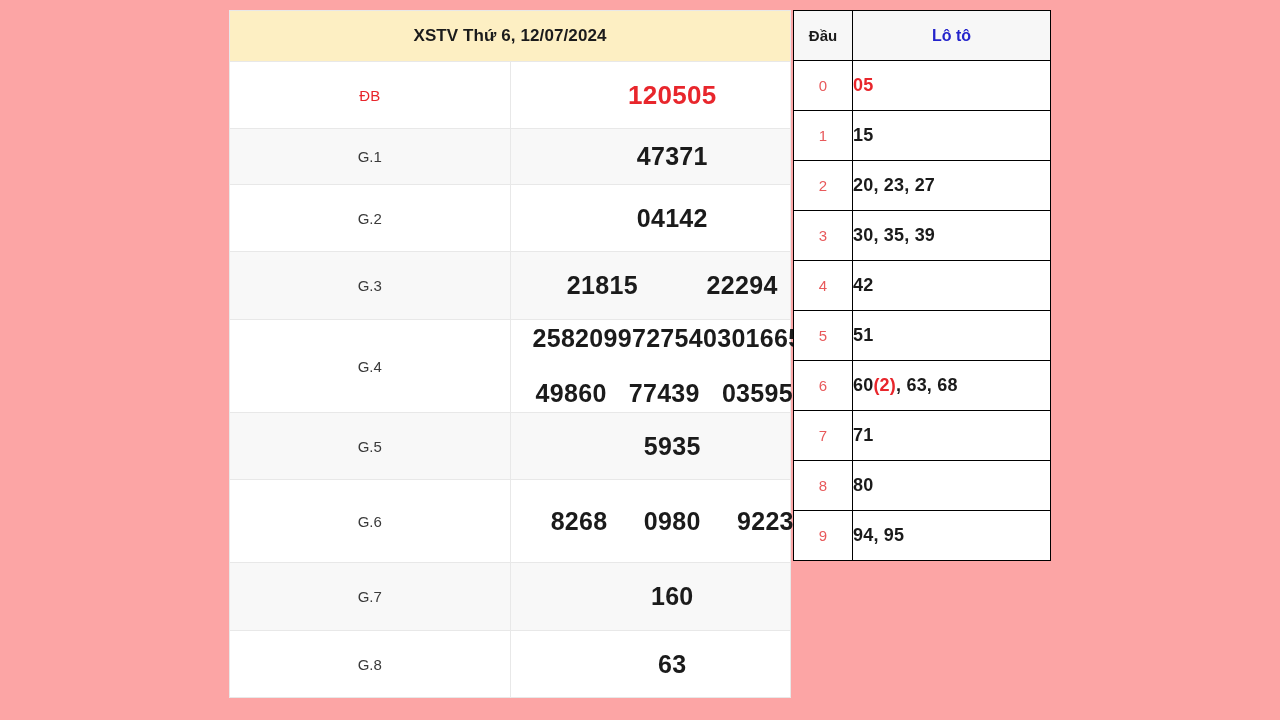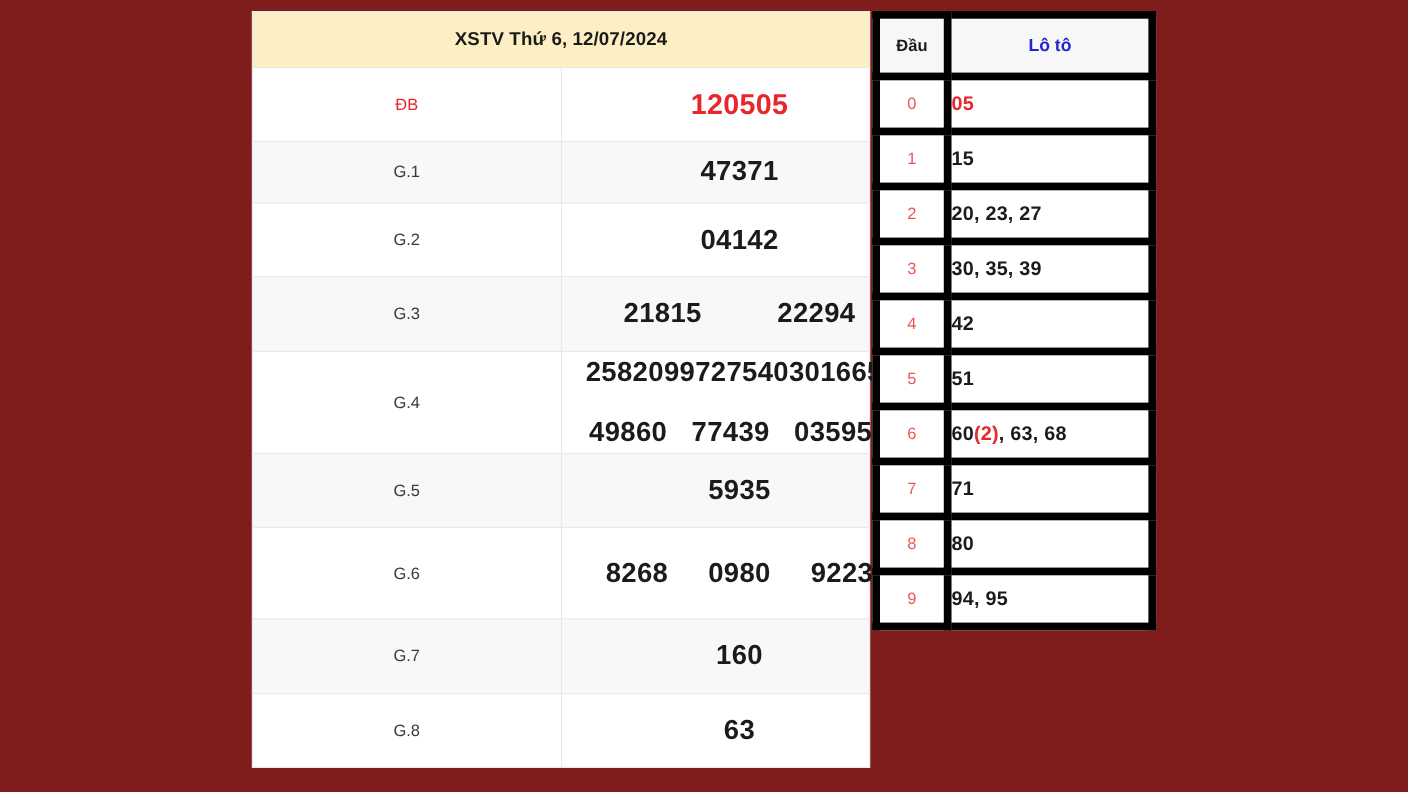--- a/index.html
+++ b/index.html
@@ -9,21 +9,21 @@
     width: 1280px;
     height: 720px;
     overflow: hidden;
     font-family: "Liberation Sans", sans-serif;
   }
 
   #page {
     position: relative;
     width: 1280px;
     height: 720px;
-    background: #7f1d1d;
+    background: #fca5a5;
   }
 
   
   #result-table {
     position: absolute;
     left: 229px;
     top: 10px;
     width: 562px;
     border-collapse: collapse;
     border: 1px solid #e3e3e3;
@@ -115,21 +115,21 @@
     position: absolute;
     left: 793px;
     top: 10px;
     width: 258px;
     border-collapse: collapse;
     border: 1px solid #e3e3e3;
     background: #ffffff;
     table-layout: fixed;
   }
   #loto-table td, #loto-table th {
-    border: 7px solid #000000;
+    border: 1px solid #000000;
     padding: 0;
   }
 
   .loto-head-cell {
     background: #f7f7f7;
     height: 49px;
     text-align: center;
     vertical-align: middle;
     font-size: 15px;
     font-weight: bold;

